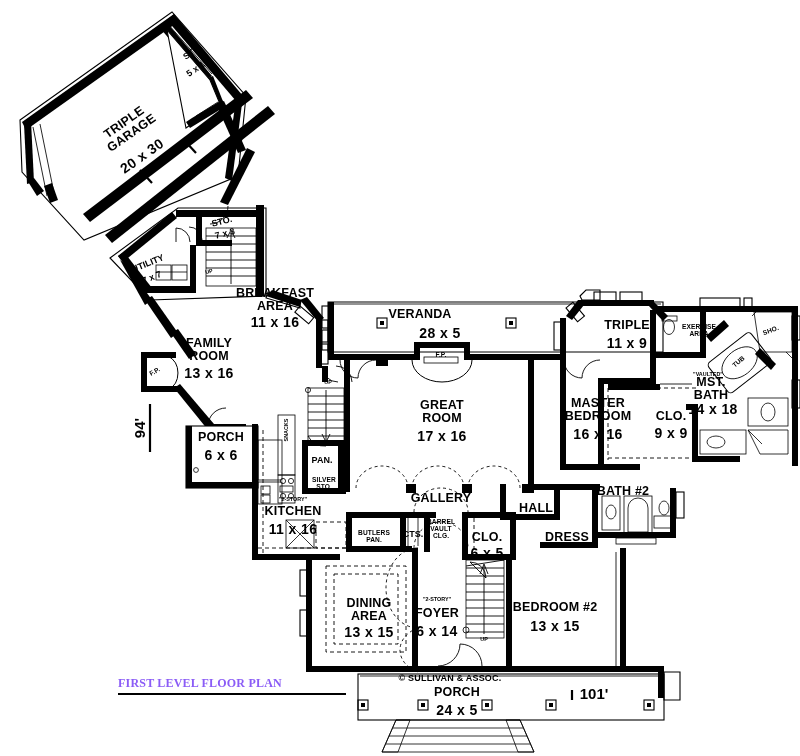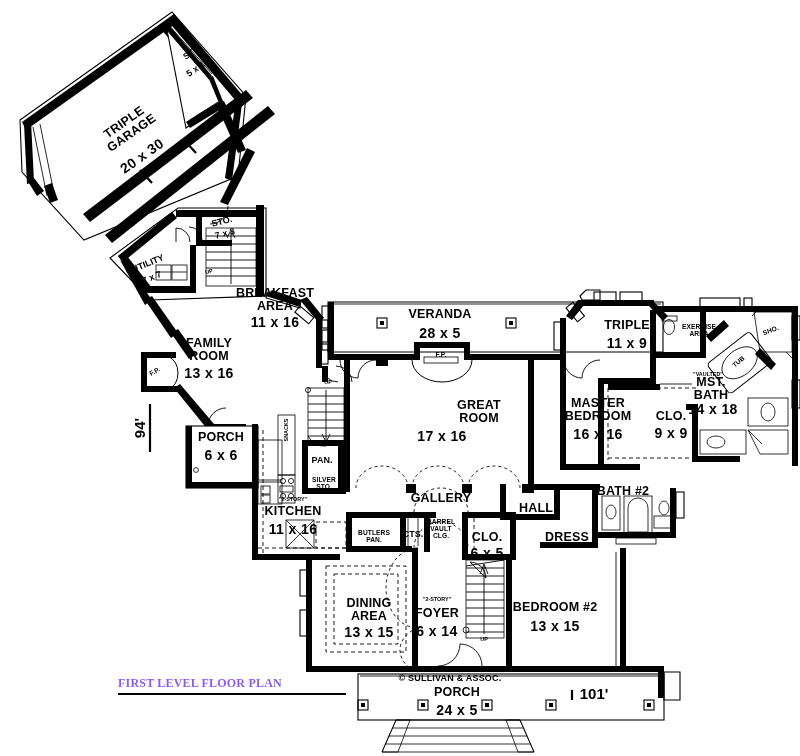--- a/index.html
+++ b/index.html
@@ -522,24 +522,24 @@
   <div class="lbl lbl-room" style="left:209px; top:350px;">FAMILY
 ROOM</div>
   <div class="lbl lbl-dim" style="left:209px; top:373px;">13 x 16</div>
 
   <div class="lbl lbl-room" style="left:221px; top:437px;">PORCH</div>
   <div class="lbl lbl-dim" style="left:221px; top:455px;">6 x 6</div>
 
   <div class="lbl lbl-room" style="left:293px; top:511px;">KITCHEN</div>
   <div class="lbl lbl-dim" style="left:293px; top:529px;">11 x 16</div>
 
-  <div class="lbl lbl-room" style="left:440px; top:314px;">VERANDA</div>
+  <div class="lbl lbl-room" style="left:420px; top:314px;">VERANDA</div>
   <div class="lbl lbl-dim" style="left:440px; top:333px;">28 x 5</div>
 
-  <div class="lbl lbl-room" style="left:442px; top:412px;margin-left:37px;">GREAT
+  <div class="lbl lbl-room" style="left:442px; top:412px;">GREAT
 ROOM</div>
   <div class="lbl lbl-dim" style="left:442px; top:436px;">17 x 16</div>
 
   <div class="lbl lbl-room" style="left:627px; top:325px;">TRIPLE</div>
   <div class="lbl lbl-dim" style="left:627px; top:343px;">11 x 9</div>
 
   <div class="lbl lbl-room" style="left:598px; top:410px;">MASTER
 BEDROOM</div>
   <div class="lbl lbl-dim" style="left:598px; top:434px;">16 x 16</div>
 

